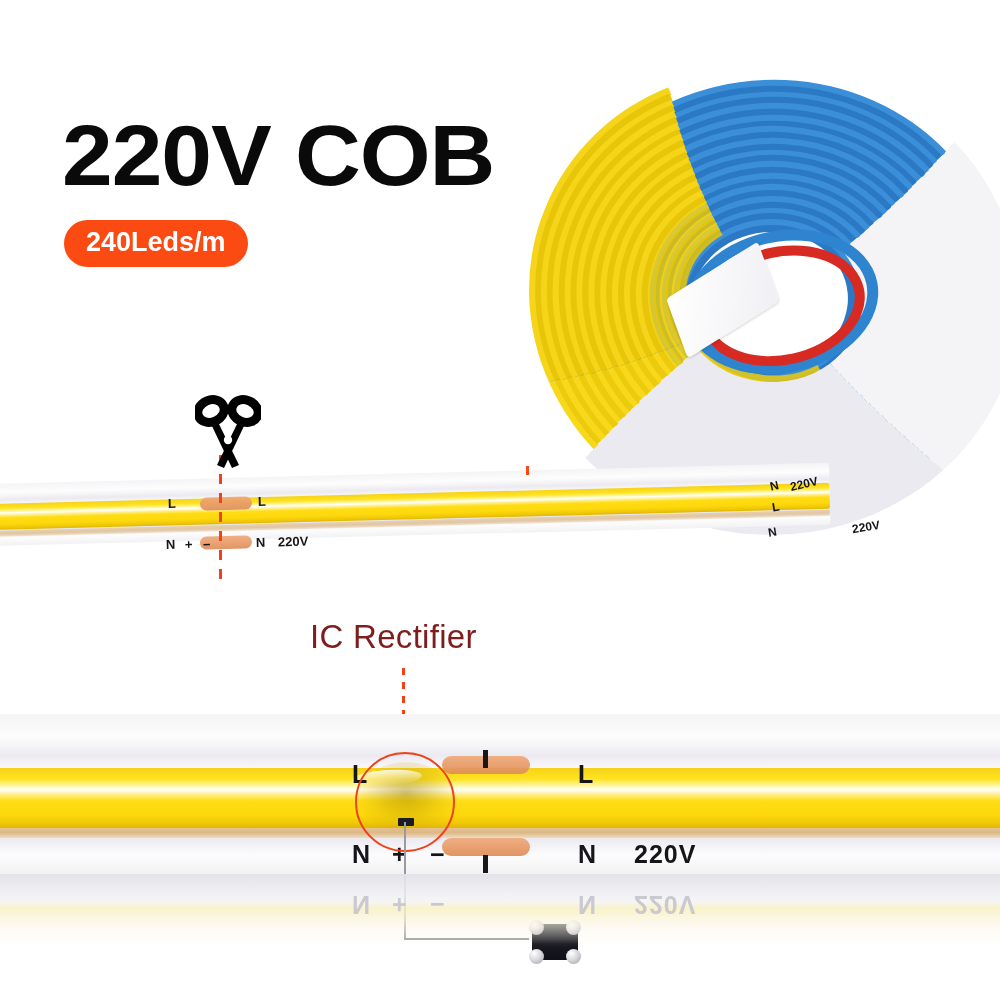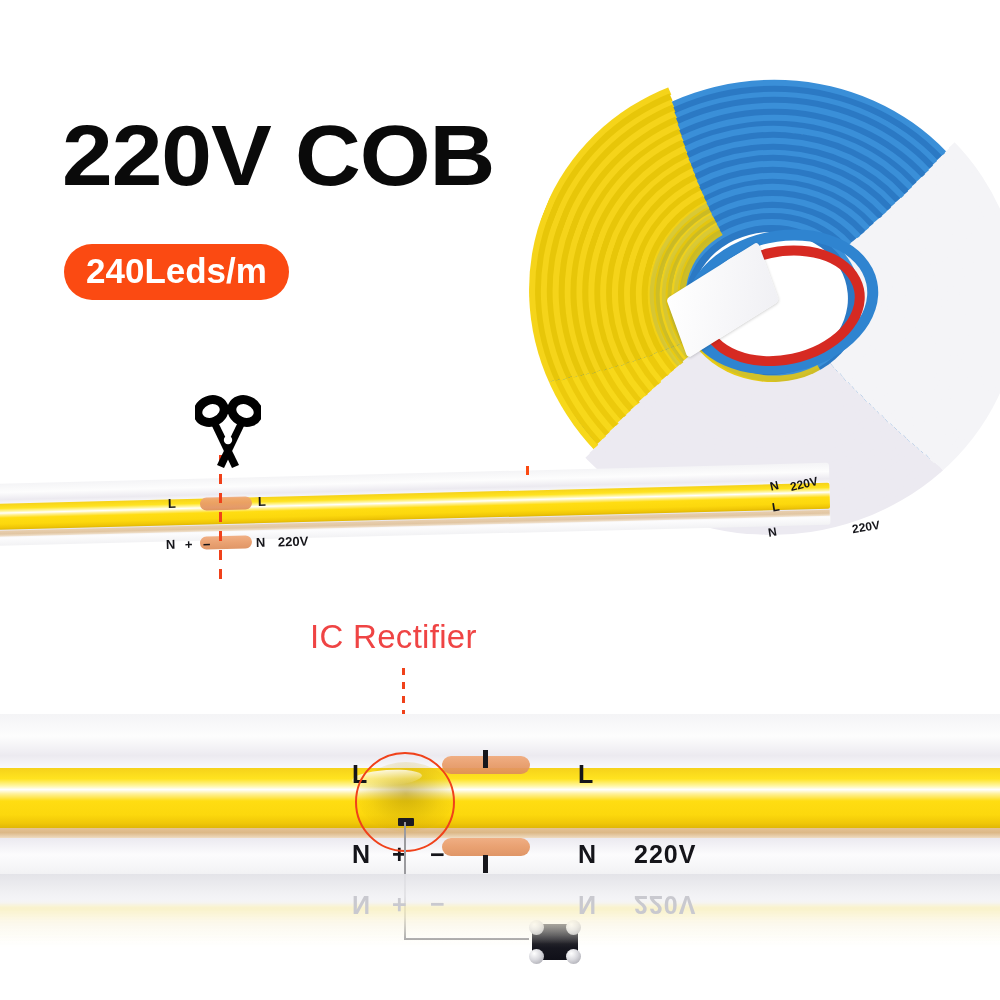--- a/index.html
+++ b/index.html
@@ -18,26 +18,26 @@
     font-weight:bold;
     font-size:86px;
     letter-spacing:-1px;
     color:#0a0a0a;
     transform:scaleX(1.06);
     transform-origin:left center;
     line-height:1;
     white-space:nowrap;
   }
   .badge{
-    position:absolute;left:64px;top:244px;
+    position:absolute;left:64px;top:220px;
     background:#fb4a12;
     color:#ffffff;
     border-radius:999px;
     padding:7px 22px 9px 22px;
-    font-size:35px;
+    font-size:27px;
     font-weight:bold;
     letter-spacing:0px;
     line-height:1.15;
     white-space:nowrap;
   }
 
   
   .reel-wrap{
     position:absolute;left:520px;top:60px;width:500px;height:480px;
   }
@@ -85,21 +85,21 @@
   }
   .tick{position:absolute;background:#17171c;}
   .dashline{position:absolute;}
 
   
   .scissors{position:absolute;left:195px;top:393px;width:66px;height:78px;}
 
   
   .ic-label{
     position:absolute;left:310px;top:618px;
-    font-size:33px;color:#ef4444;letter-spacing:.3px;white-space:nowrap;
+    font-size:33px;color:#7f1d1d;letter-spacing:.3px;white-space:nowrap;
   }
   .ic-circle{
     position:absolute;left:355px;top:752px;width:96px;height:96px;
     border:2px solid #f0411a;border-radius:50%;
   }
   .leader-v{position:absolute;background:#9b9b9f;}
   .leader-h{position:absolute;background:#9b9b9f;}
 
   .smd{position:absolute;left:525px;top:920px;width:60px;height:44px;}
   .smd-body{

